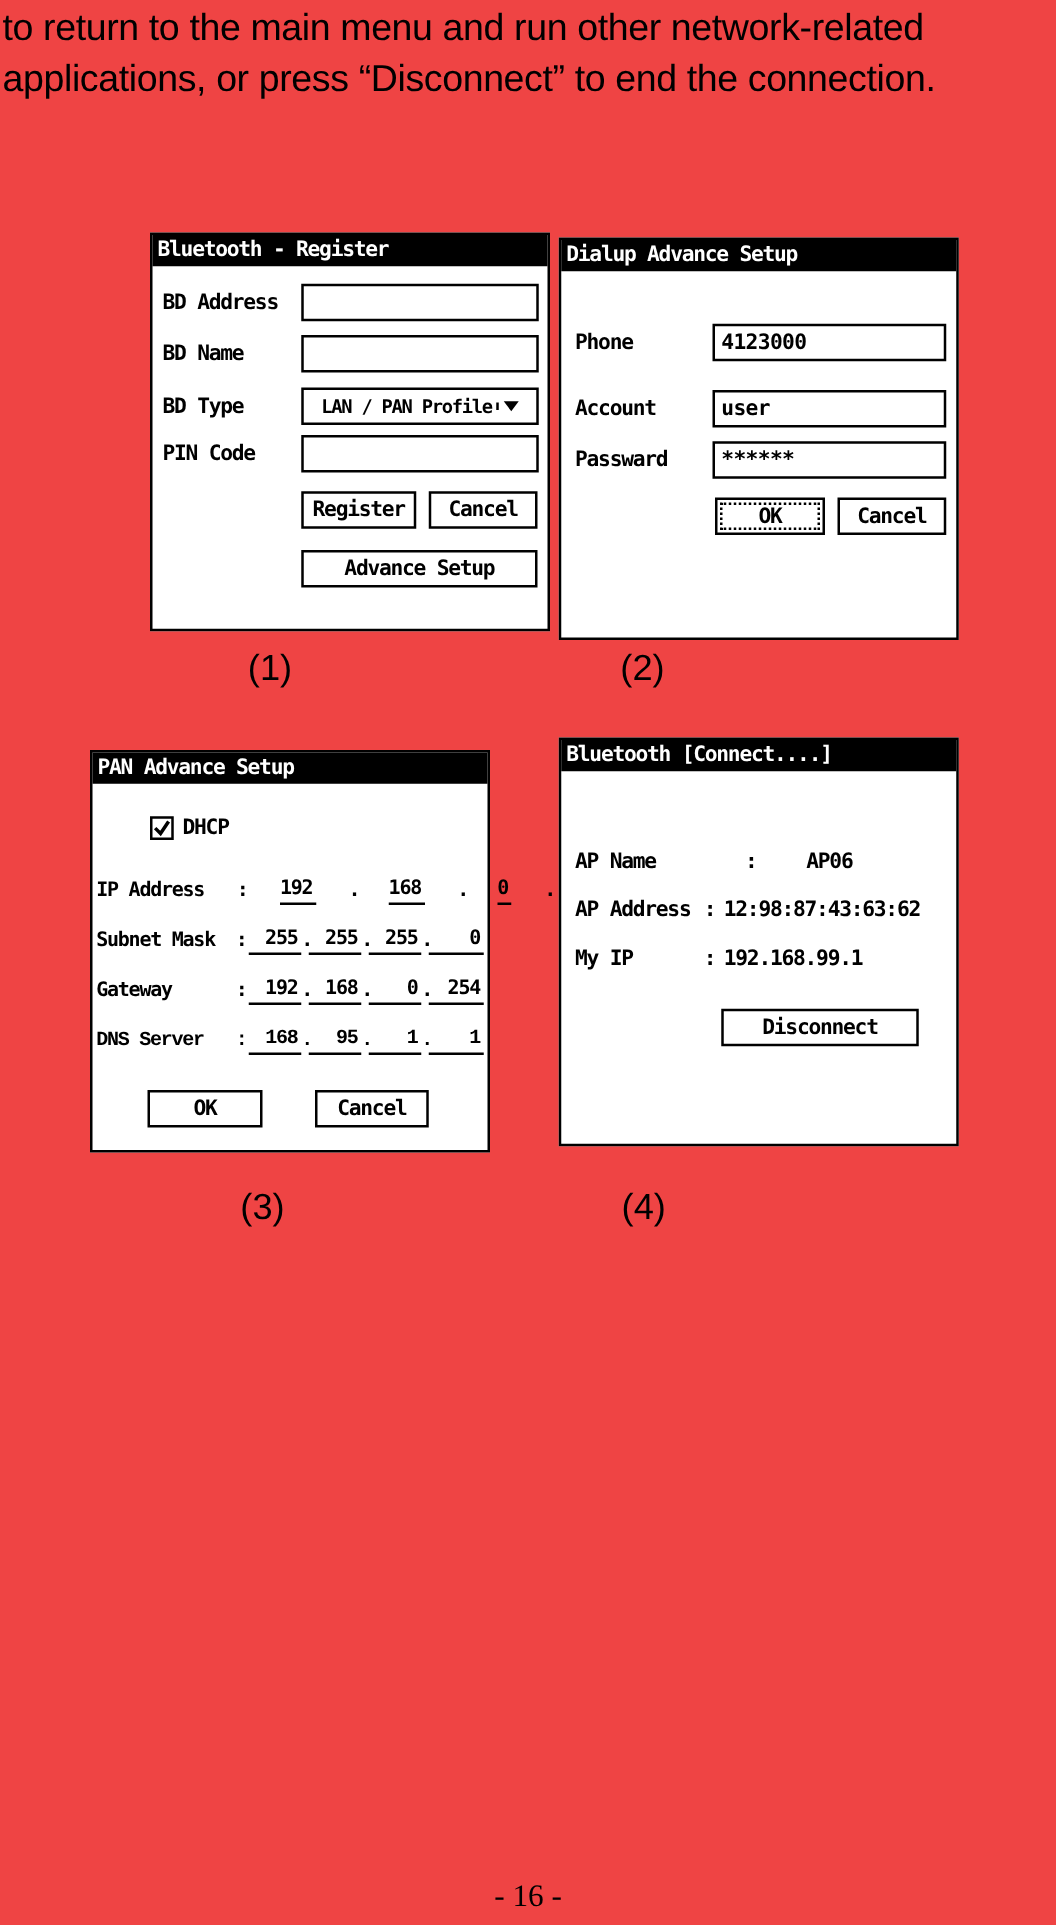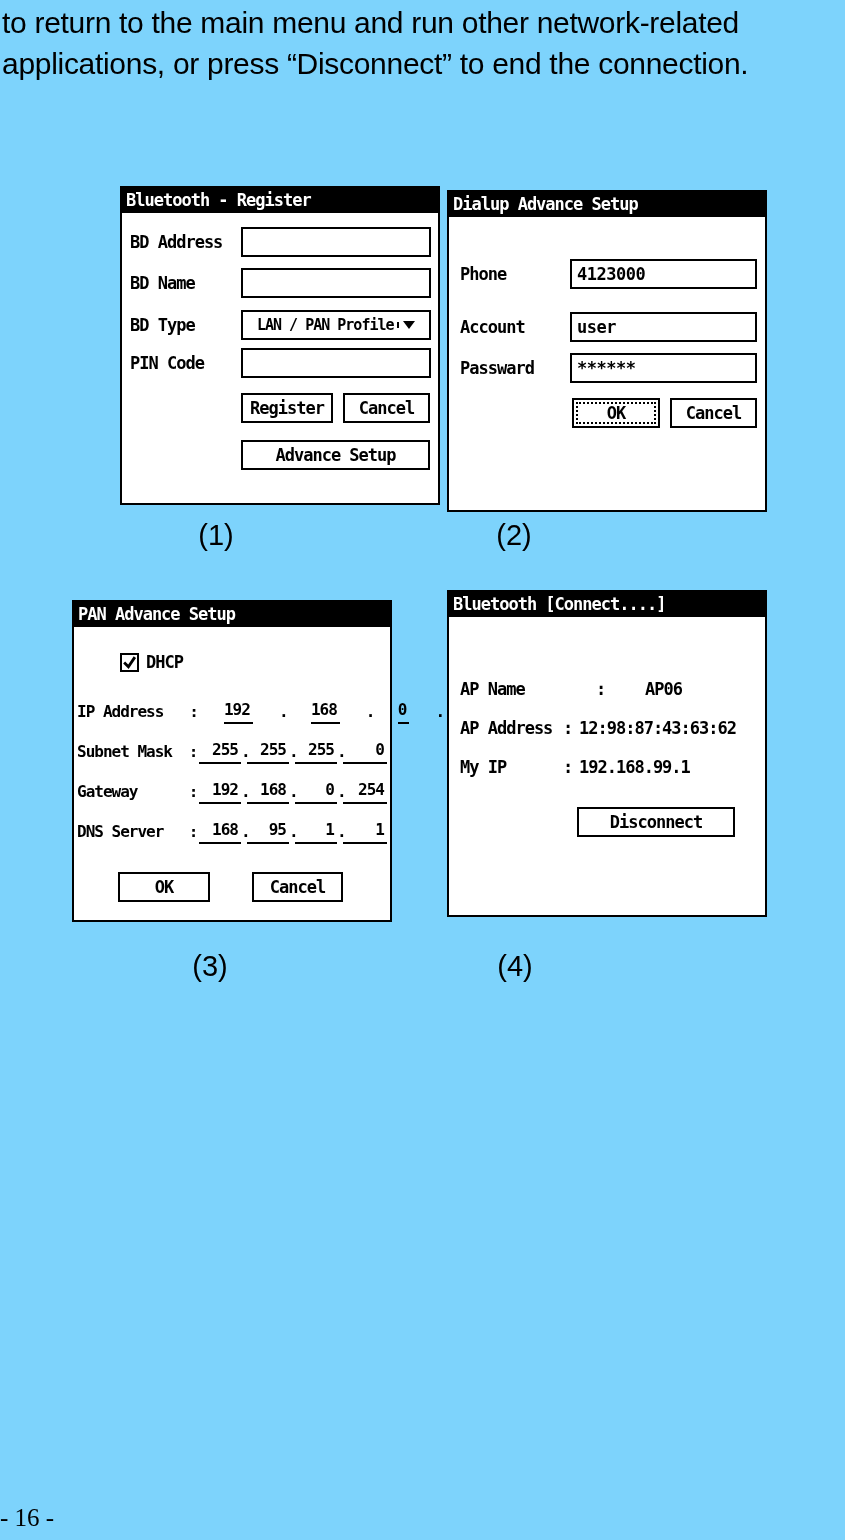--- a/index.html
+++ b/index.html
@@ -3,21 +3,21 @@
 <meta charset="utf-8">
 <style>
   * { box-sizing: border-box; margin: 0; padding: 0; }
   html, body { background: #ffffff; }
   body { width: 845px; }
 
   .sheet {
     position: relative;
     width: 845px;
     height: 1540px;
-    background: #7dd3fc;
+    background: #ef4444;
     color: #000000;
     font-family: "Liberation Sans", sans-serif;
     overflow: hidden;
   }
 
   .intro {
     position: absolute;
     left: 2px;
     top: 2px;
     width: 843px;
@@ -95,21 +95,21 @@
              display: flex; align-items: center; gap: 7px; }
   .cb { width: 19px; height: 19px; border: 2px solid #000; background: #fff;
         display: flex; align-items: center; justify-content: center; }
   .cb svg { display: none; }
   .cb.checked svg { display: block; }
   .cbl { font-size: 17px; letter-spacing: -1px; }
 
   .iprow { position: absolute; left: 3px; width: 312px; height: 26px;
            display: flex; align-items: flex-end;
            font-size: 16px; letter-spacing: -1px; line-height: 24px; }
-  .ip1 { top: 96px; gap: 26px; } .ip2 { top: 136px; } .ip3 { top: 176px; } .ip4 { top: 216px; }
+  .ip1 { top: 96px; gap: 26px; } .ip2 { top: 136px; } .ip3 { top: 176px; } .ip4 { top: 216px; font-family: Liberation Mono, monospace; }
   .rl    { width: 110px; white-space: nowrap; }
   .colon { width: 12px; text-align: center; }
   .oct   { width: 42px; border-bottom: 2px solid #000;
            text-align: right; padding-right: 3px; }
   .oct:last-child { width: 44px; }
   .dot   { width: 6px; text-align: center; }
 
   
   .inforow { position: absolute; left: 11px; height: 22px; line-height: 22px;
              display: flex; font-size: 17px; letter-spacing: -1px;
@@ -120,21 +120,21 @@
 
   
   .caption { position: absolute; width: 240px; text-align: center;
              font-size: 29px; font-family: "Liberation Sans", sans-serif; }
   .c1 { left: 96px;  top: 519px; }
   .c2 { left: 394px; top: 519px; }
   .c3 { left: 90px;  top: 950px; }
   .c4 { left: 395px; top: 950px; }
 
   .pagenum { position: absolute; left: 0; top: 1504px; width: 845px;
-             font-family: "Liberation Serif", serif;
+             text-align: center; font-family: "Liberation Serif", serif;
              font-size: 25px; }
 </style>
 </head>
 <body>
 
 <div class="sheet">
 
   <div class="intro">
     <div>to return to the main menu and run other network-related</div>
     <div>applications, or press “Disconnect” to end the connection.</div>

